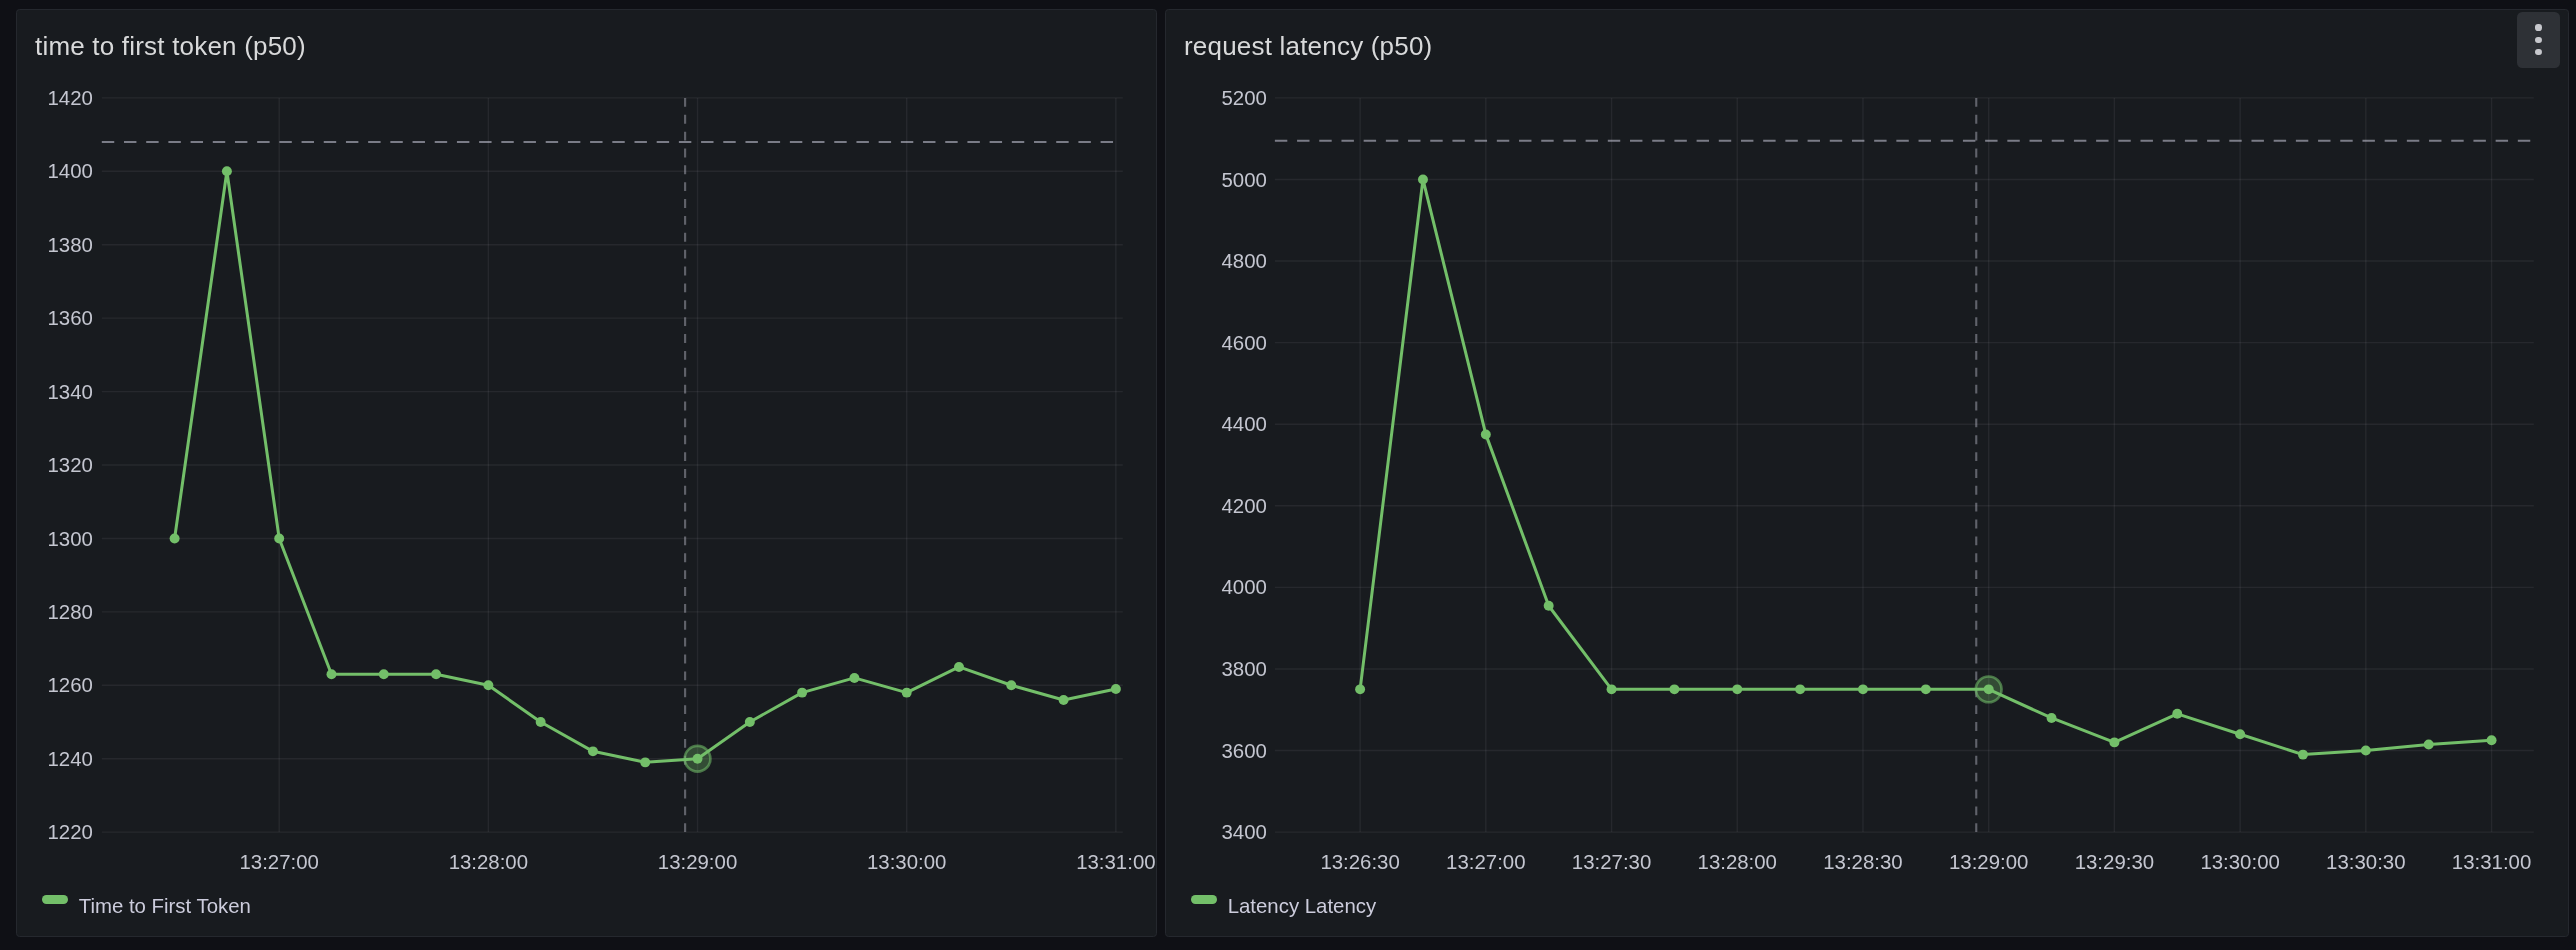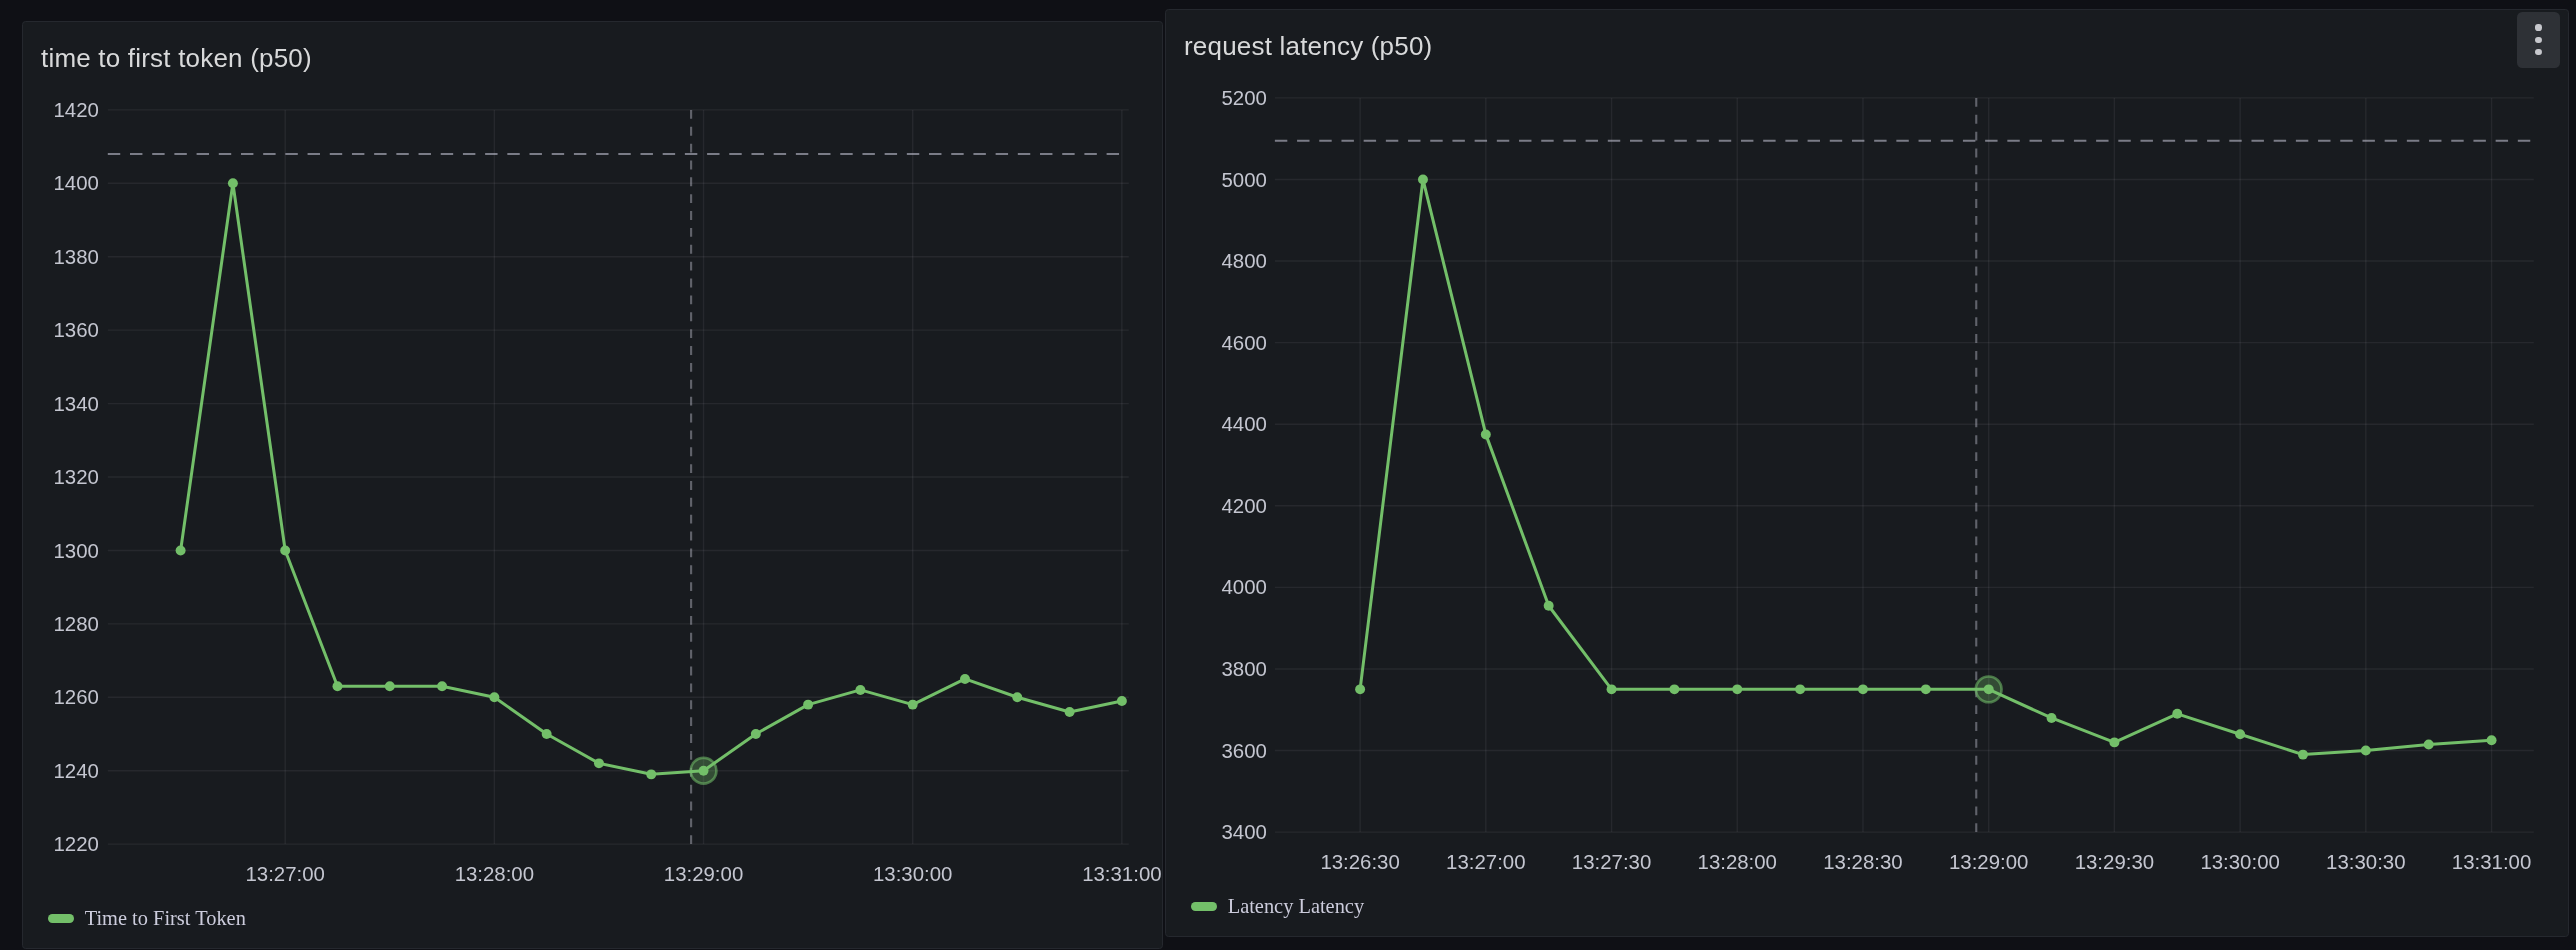--- a/index.html
+++ b/index.html
@@ -9,31 +9,31 @@
     font-family:"Liberation Sans", sans-serif;
     overflow:hidden;
   }
   .panel{
     position:absolute;top:9px;height:928px;
     background:#181b1f;
     border:0.9px solid #25282e;
     border-radius:3.6px;
     box-sizing:border-box;
   }
-  #panel-0{left:22px;width:1141px;margin-top:12px;}
+  #panel-0{left:16px;width:1141px;}
   #panel-1{left:1165px;width:1404px;}
   .panel-title{
     position:absolute;left:18px;top:21px;
     font-size:26px;font-weight:500;letter-spacing:0.2px;
     color:#d8d9da;cursor:pointer;white-space:nowrap;z-index:3;
   }
   .chart-svg{position:absolute;left:0;top:0;z-index:1;}
   .legend{
     position:absolute;left:25px;top:885px;
-    display:flex;align-items:center;gap:10.7px;z-index:3;font-family:Liberation Serif, serif;
+    display:flex;align-items:flex-start;gap:10.7px;z-index:3;
   }
   .legend-pill{width:26px;height:9px;border-radius:4.4px;background:#73bf69;}
   .legend-label{font-size:20.4px;color:#ccccdc;cursor:pointer;white-space:nowrap;}
   .kebab-btn{
     position:absolute;right:8px;top:1.8px;width:43px;height:56px;
     background:#2e3136;border-radius:5.3px;
     display:flex;flex-direction:column;align-items:center;justify-content:center;gap:6.2px;
     cursor:pointer;z-index:4;
   }
   .kebab-dot{width:6.2px;height:6.2px;border-radius:50%;background:#c7c8cd;}

